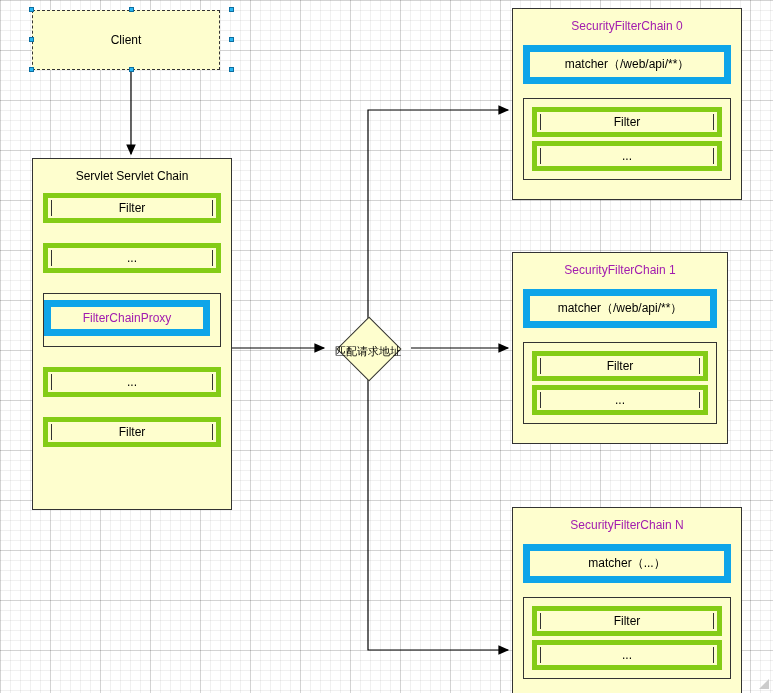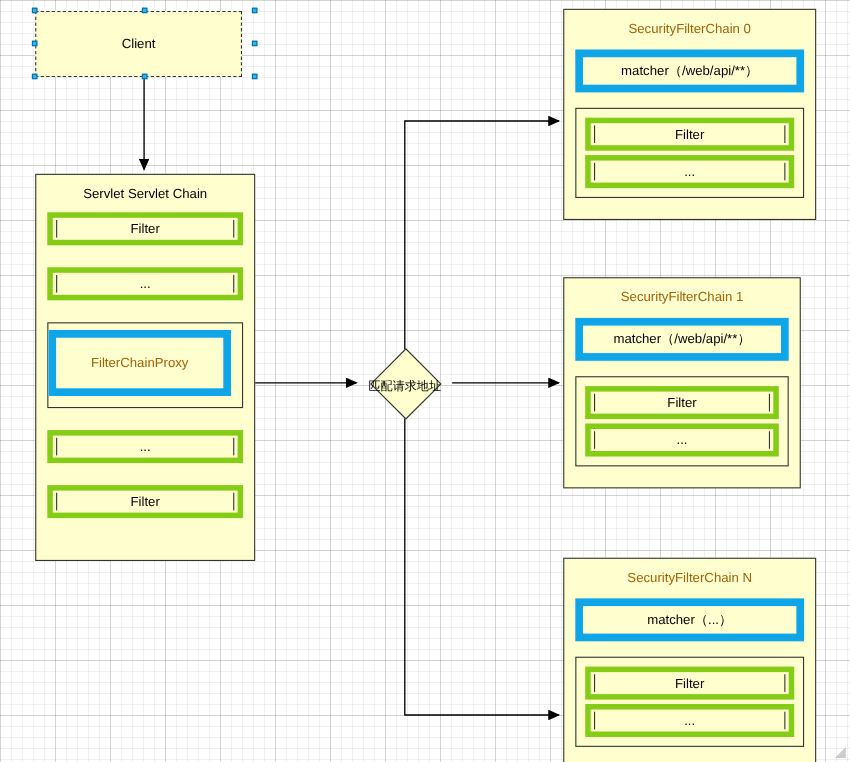--- a/index.html
+++ b/index.html
@@ -34,21 +34,21 @@
   .node {
     position: absolute;
     background: #FEFECE; 
     border: 1px solid #333;
     box-sizing: border-box;
     text-align: center;
   }
   .title-area {
     padding: 4px 6px;
   }
-  .red { color: #a16207; }
+  .red { color: #a21caf; }
   .inner {
     border: 7px solid #0ea5e9;
     background: #FEFECE;
     margin: 6px 10px;
     padding: 4px;
     text-align: center;
   }
   .dbl-row {
     border: 5px solid #84cc16;
     background: #FEFECE;
@@ -146,21 +146,21 @@
     <span>Servlet Servlet Chain</span>
   </div>
   <div class="dbl-row">
     <span>Filter</span>
   </div>
   <div class="dbl-row" style="margin-top:20px;">
     <span>...</span>
   </div>
 
   <div class="node" style="position:relative; left:auto; margin:20px 10px 4px 10px; width:auto; height:auto; text-align:center;">
-    <div class="inner red" style="margin:6px 10px 10px 0; padding:16px 4px;">
+    <div class="inner red" style="margin:6px 10px 10px 0; padding:4px 4px;">
       <span>FilterChainProxy</span>
     </div>
   </div>
 
   <div class="dbl-row" style="margin-top:20px;">
     <span>...</span>
   </div>
   <div class="dbl-row" style="margin-top:20px; margin-bottom:12px;">
     <span>Filter</span>
   </div>

